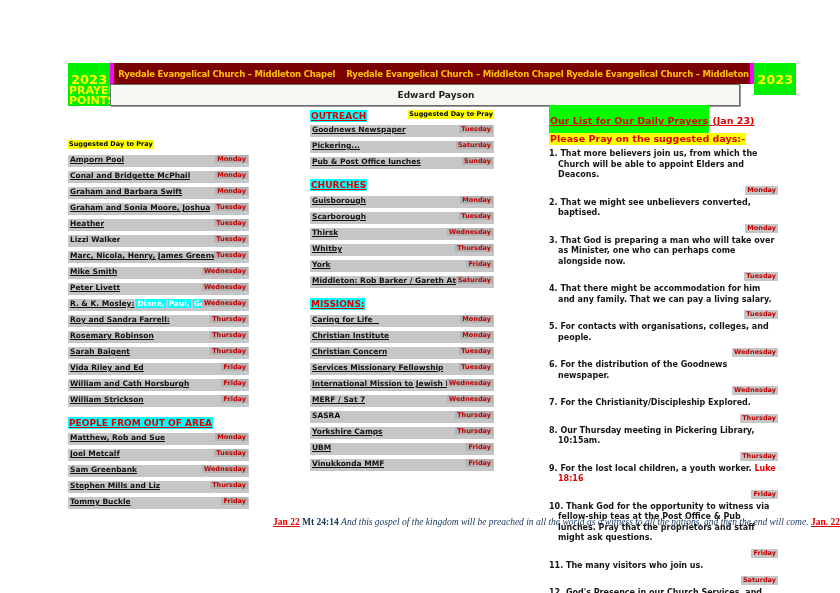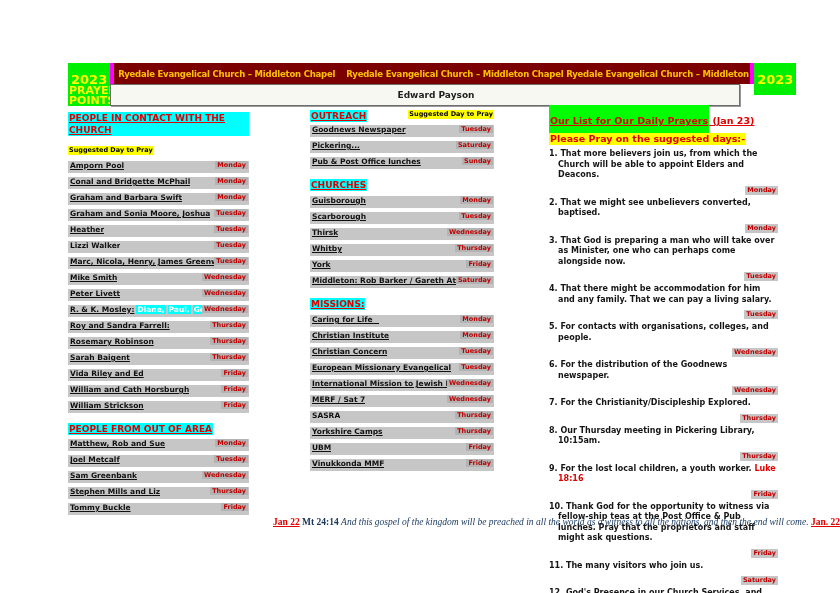--- a/index.html
+++ b/index.html
@@ -74,21 +74,21 @@
 <div class="prayer-points">
   <span>PRAYER</span><br>
   <span>POINTS:</span>
 </div>
 
 <div class="quote-box">
   <span class="quote-author">Edward Payson</span>
 </div>
 
 <div class="col col-left">
-  <span class="sec-hdr">PEOPLE IN CONTACT WITH THE CHURCH</span><br>
+  <br>
   <span class="suggested left-suggested">Suggested Day to Pray</span>
   <div class="rows" id="rows-contact">
       <div class="prow">
         <span class="pleft">
           <span class="pname">Amporn Pool</span>
         </span>
         <span class="pday">Monday</span>
       </div>
       <div class="prow">
         <span class="pleft">
@@ -302,21 +302,21 @@
         <span class="pday">Monday</span>
       </div>
       <div class="prow">
         <span class="pleft">
           <span class="pname">Christian Concern</span>
         </span>
         <span class="pday">Tuesday</span>
       </div>
       <div class="prow">
         <span class="pleft">
-          <span class="pname">European Missionary Evangelical</span>
+          <span class="pname">Services Missionary Fellowship</span>
         </span>
         <span class="pday">Tuesday</span>
       </div>
       <div class="prow">
         <span class="pleft">
           <span class="pname">International Mission to Jewish People</span>
         </span>
         <span class="pday">Wednesday</span>
       </div>
       <div class="prow">

